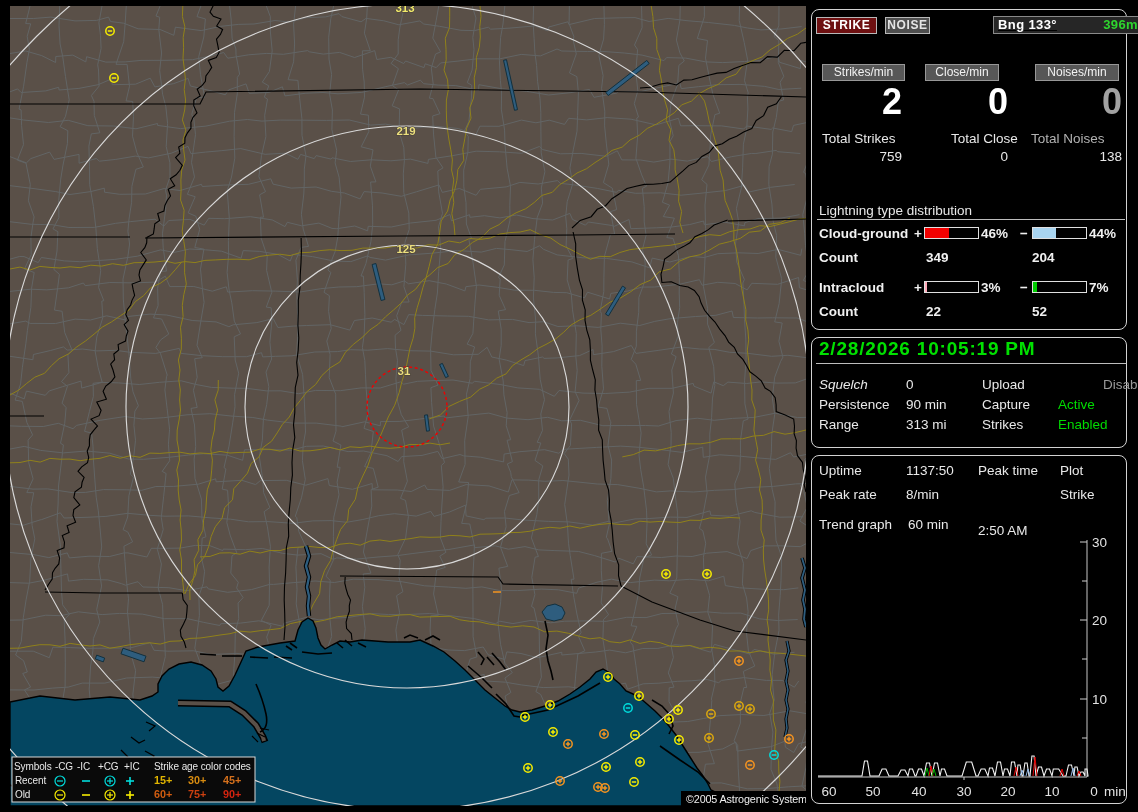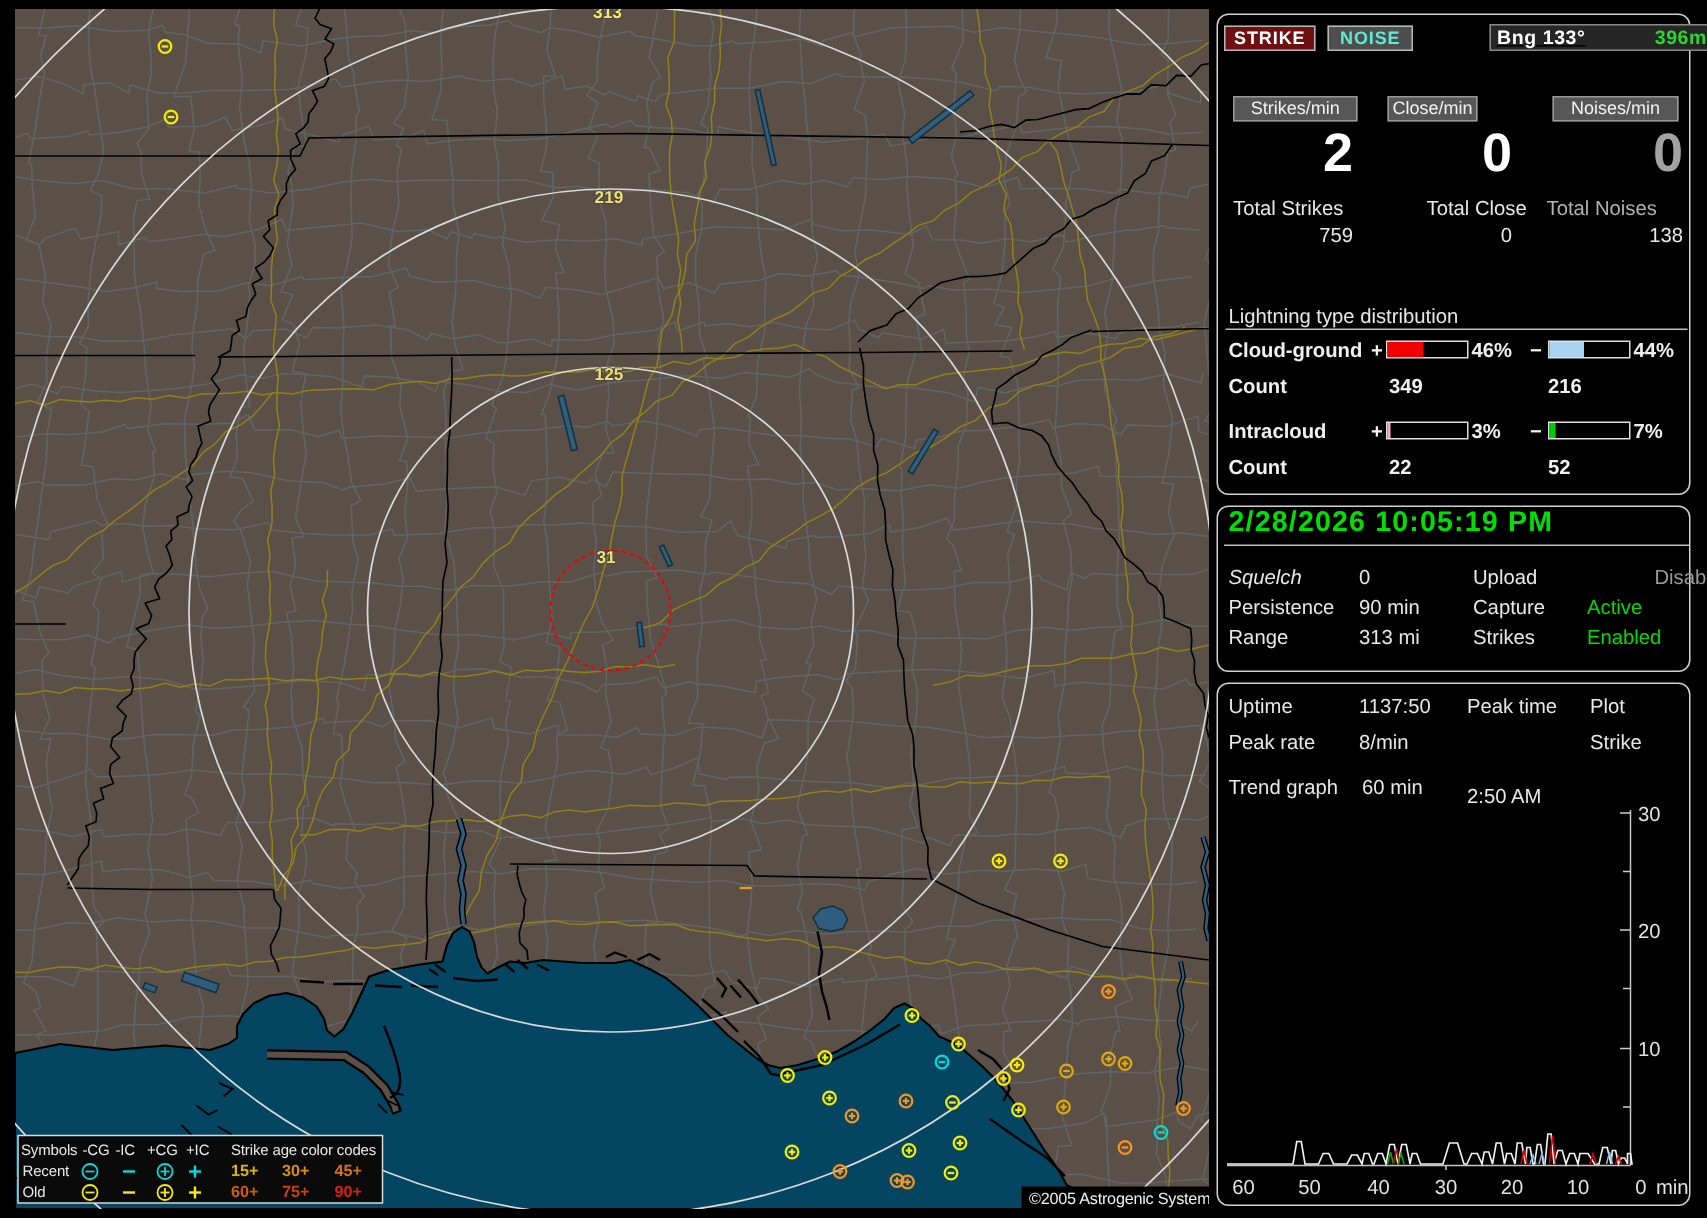--- a/index.html
+++ b/index.html
@@ -367,24 +367,24 @@
 </g>
 <rect x="681" y="791" width="125" height="15" fill="#000"></rect>
 <text x="686" y="802.5" font-family="'Liberation Sans',sans-serif" font-size="10.8" letter-spacing="-0.15" fill="#f0f0f0">©2005 Astrogenic Systems</text>
 </g>
 </g>
 </svg>
 <div class="panel" style="left:811px;top:9px;width:316px;height:321px"></div>
 <div class="panel" style="left:811px;top:337px;width:316px;height:111px"></div>
 <div class="panel" style="left:811px;top:455px;width:316px;height:349px"></div>
 <div class="btn" style="left:816px;top:17px;width:61px;background:#6e1011;color:#fff;letter-spacing:0.6px">STRIKE</div>
-<div class="btn" style="left:885px;top:17px;width:57px;background:#4e4e4e;color:#5eead4;letter-spacing:0.6px">NOISE</div>
+<div class="btn" style="left:885px;top:17px;width:45px;background:#4e4e4e;color:#e5e5e5;letter-spacing:0.6px">NOISE</div>
 <div class="bng"><span style="color:#fff;letter-spacing:0.4px">Bng 133°</span><span style="color:#2ed52e;float:right;letter-spacing:0.4px">396mi</span></div>
 <div class="btn2" style="left:822px;top:64px;width:83px">Strikes/min</div>
-<div class="btn2" style="left:925px;top:64px;width:60px">Close/min</div>
+<div class="btn2" style="left:925px;top:64px;width:74px">Close/min</div>
 <div class="btn2" style="left:1035px;top:64px;width:84px">Noises/min</div>
 <div class="big" style="left:802px;top:81px;width:100px;color:#fff">2</div>
 <div class="big" style="left:908px;top:81px;width:100px;color:#fff">0</div>
 <div class="big" style="left:1022px;top:81px;width:100px;color:#a2a2a2">0</div>
 <div class="t" style="left:822px;top:131px;">Total Strikes</div>
 <div class="t" style="left:938px;top:131px;margin-left:13px;">Total Close</div>
 <div class="t" style="left:1031px;top:131px;color:#b2b2b2">Total Noises</div>
 <div class="t" style="left:802px;top:149px;width:100px;text-align:right">759</div>
 <div class="t" style="left:908px;top:149px;width:100px;text-align:right">0</div>
 <div class="t" style="left:1022px;top:149px;width:100px;text-align:right">138</div>
@@ -396,21 +396,21 @@
     <div style="width:46%;background:#f20000;height:100%"></div>
   </div>
 <div class="tb" style="left:981px;top:226px;">46%</div>
 <div class="tb" style="left:1020px;top:226px;">−</div>
 <div class="bar" style="left:1032px;top:227px">
     <div style="width:44%;background:#a8d4f0;height:100%"></div>
   </div>
 <div class="tb" style="left:1089px;top:226px;">44%</div>
 <div class="tb" style="left:819px;top:250px;">Count</div>
 <div class="tb" style="left:926px;top:250px;">349</div>
-<div class="tb" style="left:1032px;top:250px;">216</div>
+<div class="tb" style="left:1032px;top:250px;">204</div>
 <div class="tb" style="left:819px;top:280px;">Intracloud</div>
 <div class="tb" style="left:914px;top:280px;">+</div>
 <div class="bar" style="left:924px;top:281px">
     <div style="width:3%;background:#ffaab8;height:100%"></div>
   </div>
 <div class="tb" style="left:981px;top:280px;">3%</div>
 <div class="tb" style="left:1020px;top:280px;">−</div>
 <div class="bar" style="left:1032px;top:281px">
     <div style="width:7%;background:#00cc00;height:100%"></div>
   </div>

